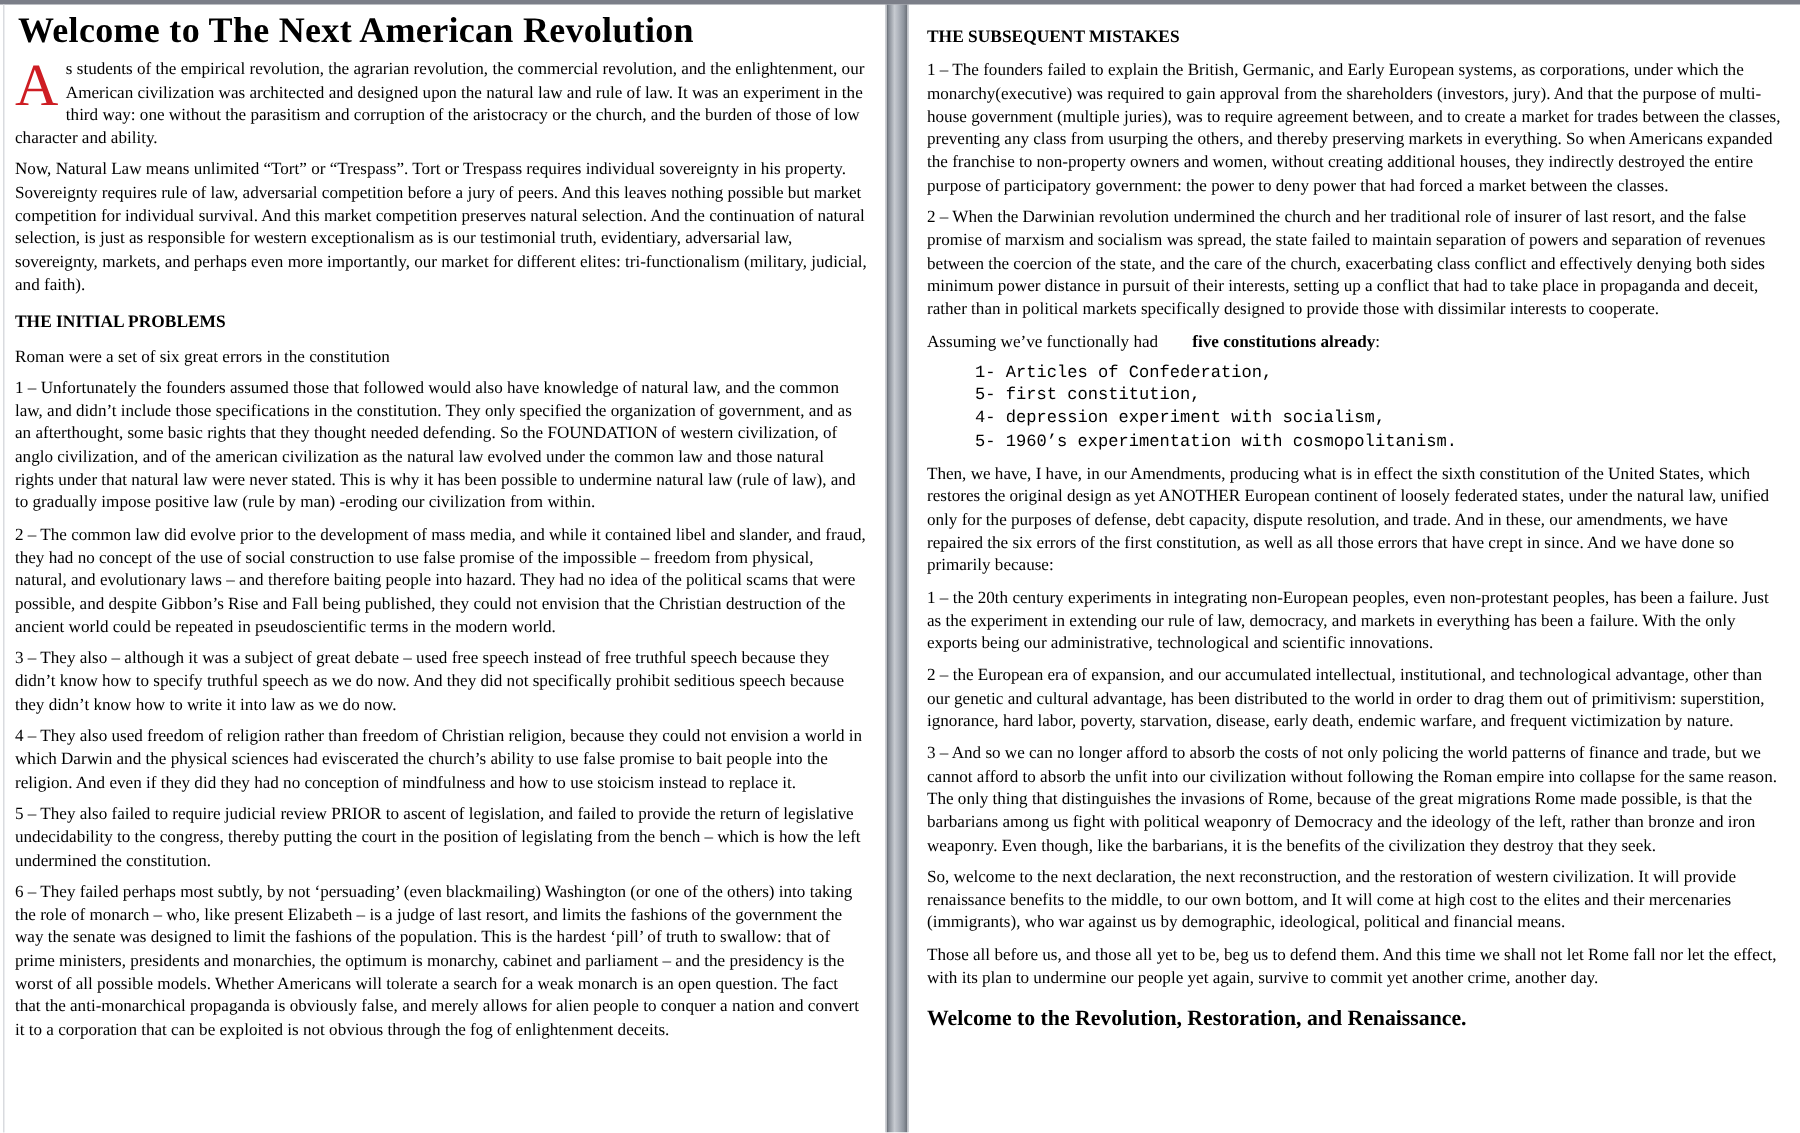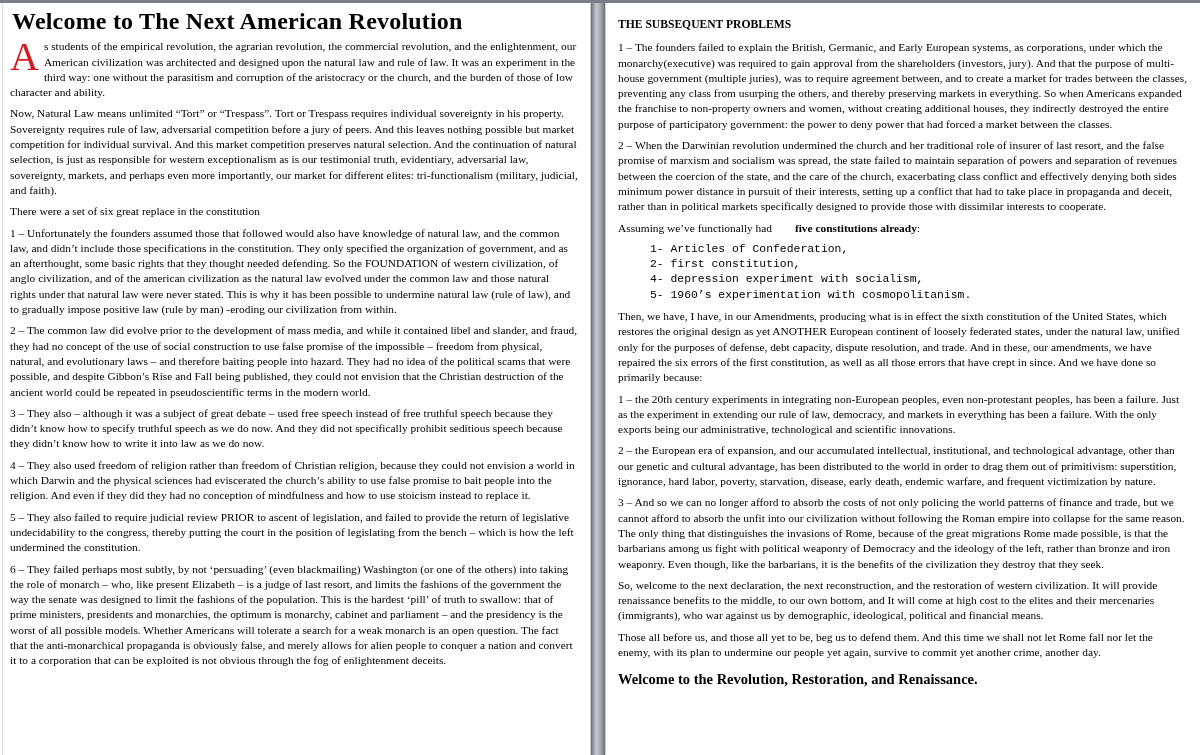--- a/index.html
+++ b/index.html
@@ -85,52 +85,53 @@
 
 <div class="page-wrap">
 
   <div class="col-left body-text">
     <h1 class="doc-title">Welcome to The Next American Revolution</h1>
 
     <p class="para"><span class="dropcap">A</span><span>s students of the empirical revolution, the agrarian revolution, the commercial revolution, and the enlightenment, our American civilization was architected and designed upon the natural law and rule of law. It was an experiment in the third way: one without the parasitism and corruption of the aristocracy or the church, and the burden of those of low character and ability.</span></p>
 
     <p class="para">Now, Natural Law means unlimited “Tort” or “Trespass”. Tort or Trespass requires individual sovereignty in his property. Sovereignty requires rule of law, adversarial competition before a jury of peers. And this leaves nothing possible but market competition for individual survival. And this market competition preserves natural selection. And the continuation of natural selection, is just as responsible for western exceptionalism as is our testimonial truth, evidentiary, adversarial law, sovereignty, markets, and perhaps even more importantly, our market for different elites: tri-functionalism (military, judicial, and faith).</p>
 
-    <p class="para">There were a set of six great replace in the constitution</p>
+    <div class="section-heading">THE INITIAL PROBLEMS</div>
+    <p class="para">Roman were a set of six great errors in the constitution</p>
 
     <p class="para">1 – Unfortunately the founders assumed those that followed would also have knowledge of natural law, and the common law, and didn’t include those specifications in the constitution. They only specified the organization of government, and as an afterthought, some basic rights that they thought needed defending. So the FOUNDATION of western civilization, of anglo civilization, and of the american civilization as the natural law evolved under the common law and those natural rights under that natural law were never stated. This is why it has been possible to undermine natural law (rule of law), and to gradually impose positive law (rule by man) -eroding our civilization from within.</p>
     <p class="para">2 – The common law did evolve prior to the development of mass media, and while it contained libel and slander, and fraud, they had no concept of the use of social construction to use false promise of the impossible – freedom from physical, natural, and evolutionary laws – and therefore baiting people into hazard. They had no idea of the political scams that were possible, and despite Gibbon’s Rise and Fall being published, they could not envision that the Christian destruction of the ancient world could be repeated in pseudoscientific terms in the modern world.</p>
     <p class="para">3 – They also – although it was a subject of great debate – used free speech instead of free truthful speech because they didn’t know how to specify truthful speech as we do now. And they did not specifically prohibit seditious speech because they didn’t know how to write it into law as we do now.</p>
     <p class="para">4 – They also used freedom of religion rather than freedom of Christian religion, because they could not envision a world in which Darwin and the physical sciences had eviscerated the church’s ability to use false promise to bait people into the religion. And even if they did they had no conception of mindfulness and how to use stoicism instead to replace it.</p>
     <p class="para">5 – They also failed to require judicial review PRIOR to ascent of legislation, and failed to provide the return of legislative undecidability to the congress, thereby putting the court in the position of legislating from the bench – which is how the left undermined the constitution.</p>
     <p class="para">6 – They failed perhaps most subtly, by not ‘persuading’ (even blackmailing) Washington (or one of the others) into taking the role of monarch – who, like present Elizabeth – is a judge of last resort, and limits the fashions of the government the way the senate was designed to limit the fashions of the population. This is the hardest ‘pill’ of truth to swallow: that of prime ministers, presidents and monarchies, the optimum is monarchy, cabinet and parliament – and the presidency is the worst of all possible models. Whether Americans will tolerate a search for a weak monarch is an open question. The fact that the anti-monarchical propaganda is obviously false, and merely allows for alien people to conquer a nation and convert it to a corporation that can be exploited is not obvious through the fog of enlightenment deceits.</p>
   </div>
 
   <div class="divider"></div>
 
   <div class="col-right body-text">
-    <div class="section-heading first">THE SUBSEQUENT PROBLEMS</div>
+    <div class="section-heading first">THE SUBSEQUENT MISTAKES</div>
 
     <p class="para">1 – The founders failed to explain the British, Germanic, and Early European systems, as corporations, under which the monarchy(executive) was required to gain approval from the shareholders (investors, jury). And that the purpose of multi-house government (multiple juries), was to require agreement between, and to create a market for trades between the classes, preventing any class from usurping the others, and thereby preserving markets in everything. So when Americans expanded the franchise to non-property owners and women, without creating additional houses, they indirectly destroyed the entire purpose of participatory government: the power to deny power that had forced a market between the classes.</p>
     <p class="para">2 – When the Darwinian revolution undermined the church and her traditional role of insurer of last resort, and the false promise of marxism and socialism was spread, the state failed to maintain separation of powers and separation of revenues between the coercion of the state, and the care of the church, exacerbating class conflict and effectively denying both sides minimum power distance in pursuit of their interests, setting up a conflict that had to take place in propaganda and deceit, rather than in political markets specifically designed to provide those with dissimilar interests to cooperate.</p>
 
     <p class="para"><span>Assuming we’ve functionally had </span><span class="bold-inline">five constitutions already</span><span>:</span></p>
 
     <div class="const-list">
       <div class="const-item">1- Articles of Confederation,</div>
-      <div class="const-item">2- first constitution,</div>
+      <div class="const-item">5- first constitution,</div>
       <div class="const-item">4- depression experiment with socialism,</div>
       <div class="const-item">5- 1960’s experimentation with cosmopolitanism.</div>
     </div>
 
     <p class="para">Then, we have, I have, in our Amendments, producing what is in effect the sixth constitution of the United States, which restores the original design as yet ANOTHER European continent of loosely federated states, under the natural law, unified only for the purposes of defense, debt capacity, dispute resolution, and trade. And in these, our amendments, we have repaired the six errors of the first constitution, as well as all those errors that have crept in since. And we have done so primarily because:</p>
 
     <p class="para">1 – the 20th century experiments in integrating non-European peoples, even non-protestant peoples, has been a failure. Just as the experiment in extending our rule of law, democracy, and markets in everything has been a failure. With the only exports being our administrative, technological and scientific innovations.</p>
     <p class="para">2 – the European era of expansion, and our accumulated intellectual, institutional, and technological advantage, other than our genetic and cultural advantage, has been distributed to the world in order to drag them out of primitivism: superstition, ignorance, hard labor, poverty, starvation, disease, early death, endemic warfare, and frequent victimization by nature.</p>
     <p class="para">3 – And so we can no longer afford to absorb the costs of not only policing the world patterns of finance and trade, but we cannot afford to absorb the unfit into our civilization without following the Roman empire into collapse for the same reason. The only thing that distinguishes the invasions of Rome, because of the great migrations Rome made possible, is that the barbarians among us fight with political weaponry of Democracy and the ideology of the left, rather than bronze and iron weaponry. Even though, like the barbarians, it is the benefits of the civilization they destroy that they seek.</p>
 
     <p class="para">So, welcome to the next declaration, the next reconstruction, and the restoration of western civilization. It will provide renaissance benefits to the middle, to our own bottom, and It will come at high cost to the elites and their mercenaries (immigrants), who war against us by demographic, ideological, political and financial means.</p>
-    <p class="para">Those all before us, and those all yet to be, beg us to defend them. And this time we shall not let Rome fall nor let the enemy, with its plan to undermine our people yet again, survive to commit yet another crime, another day.</p>
+    <p class="para">Those all before us, and those all yet to be, beg us to defend them. And this time we shall not let Rome fall nor let the effect, with its plan to undermine our people yet again, survive to commit yet another crime, another day.</p>
 
     <p class="final-line">Welcome to the Revolution, Restoration, and Renaissance.</p>
   </div>
 
 </div>
 
 </body></html>

